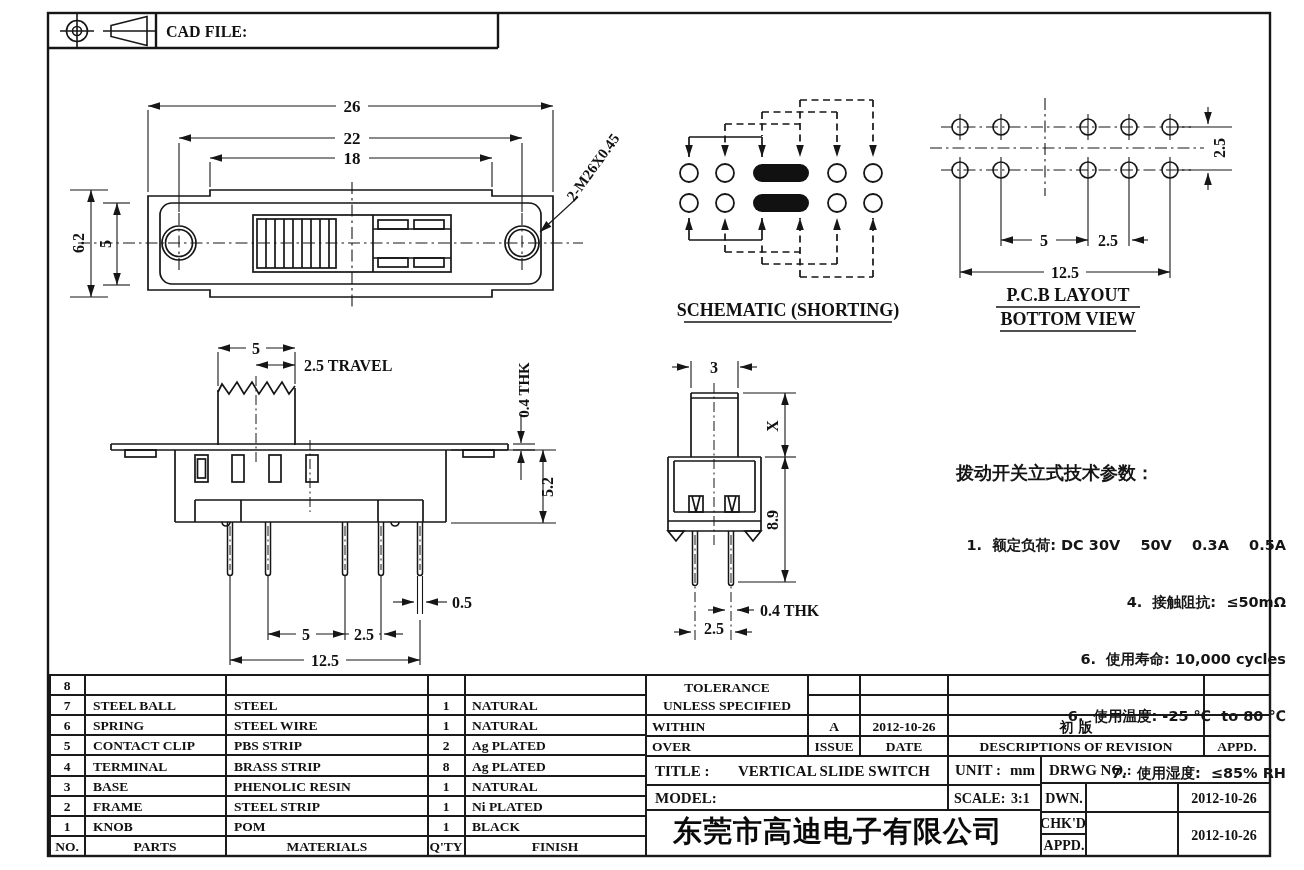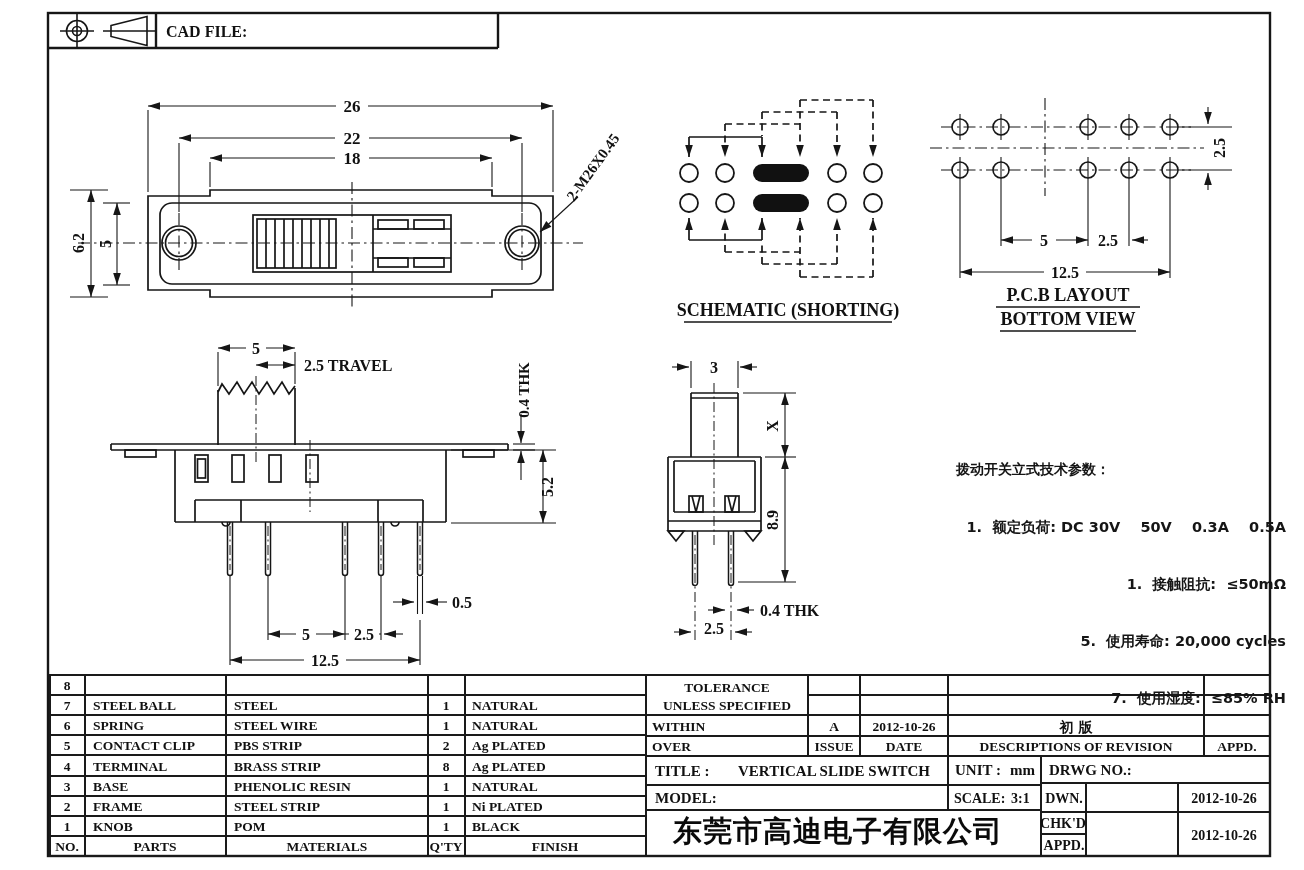--- a/index.html
+++ b/index.html
@@ -3,21 +3,21 @@
 <meta charset="utf-8">
 <style>
   html,body{margin:0;padding:0;background:#fff;}
   #sheet{position:relative;width:1304px;height:870px;background:#fff;overflow:hidden;
          font-family:"Liberation Serif",serif;color:#111;padding-left:8px;}
   svg text{fill:#111;font-family:"Liberation Serif",serif;font-weight:bold;}
   svg .cjk{font-family:"DejaVu Sans",sans-serif;}
   .specs{position:absolute;left:956px;top:429px;width:330px;
          font-family:"DejaVu Sans",sans-serif;font-weight:bold;font-size:14.5px;
          color:#151515;white-space:pre-wrap;}
-  .specs .t{font-size:14px;margin-bottom:4px;}
+  .specs .t{font-size:18px;margin-bottom:16px;}
   .specs .i{line-height:25px;text-align:right;}
   .company{position:absolute;left:648px;top:812px;width:380px;text-align:center;
            font-family:"DejaVu Sans",sans-serif;font-weight:bold;font-size:29px;
            letter-spacing:1px;color:#0a0a0a;}
 </style>
 </head>
 <body>
 
 <div id="sheet">
 
@@ -449,22 +449,23 @@
     <text x="1056" y="850" text-anchor="middle" font-size="14">APPD.</text>
     <text x="1216" y="803" text-anchor="middle" font-size="14">2012-10-26</text>
     <text x="1216" y="840" text-anchor="middle" font-size="14">2012-10-26</text>
   </g>
 </svg>
 
   
   <div class="specs">
     <div class="t">拨动开关立式技术参数：</div>
     <div class="i">1.  额定负荷: DC 30V    50V    0.3A    0.5A</div>
-    <div class="i">1.  接触阻抗:  ≤50mΩ</div>
-    <div class="i">5.  使用寿命: 20,000 cycles</div>
+    <div class="i">4.  接触阻抗:  ≤50mΩ</div>
+    <div class="i">6.  使用寿命: 10,000 cycles</div>
+    <div class="i">6.  使用温度: -25 ℃  to 80 ℃</div>
     <div class="i">7.  使用湿度:  ≤85% RH</div>
     
     
   </div>
 
   
   <div class="company">东莞市高迪电子有限公司</div>
 </div>
 
 </body></html>

